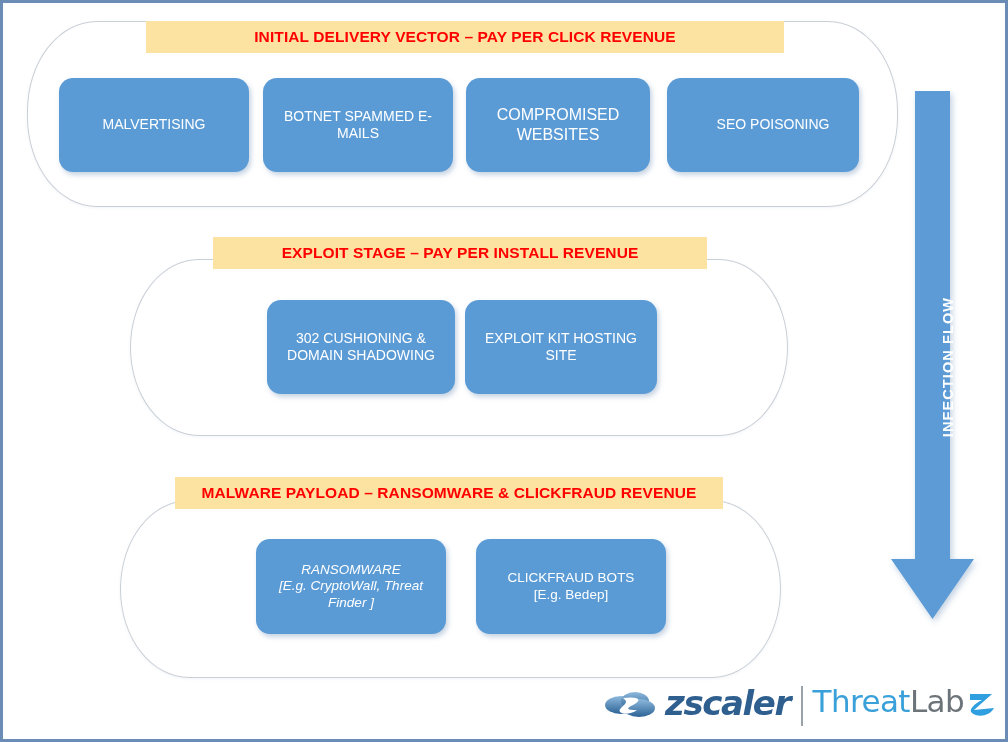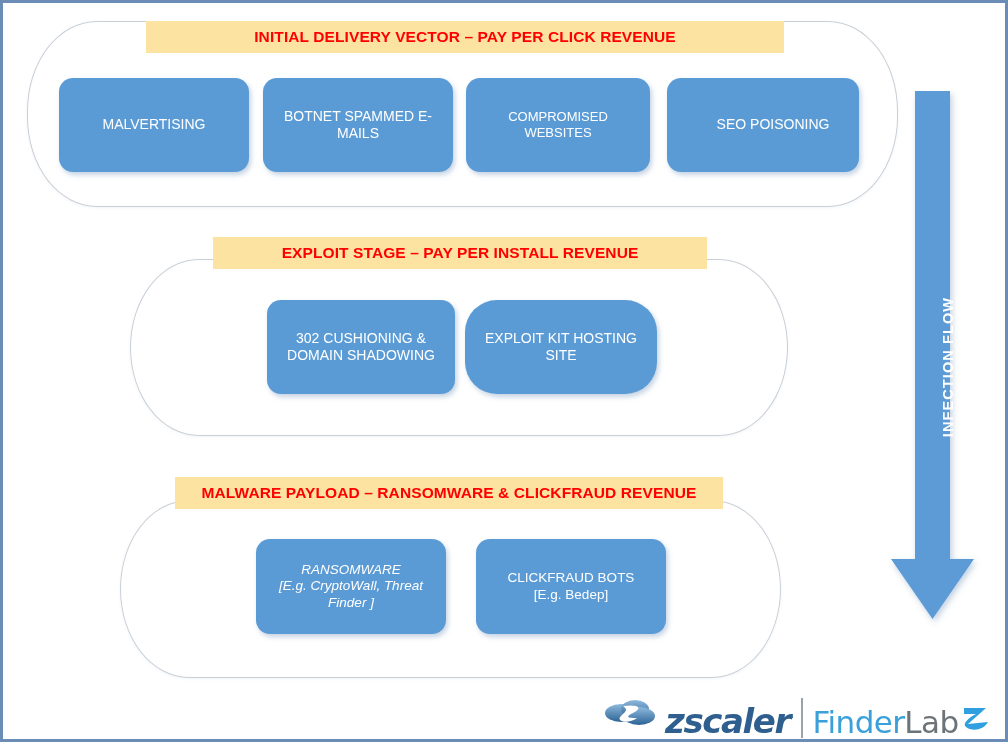--- a/index.html
+++ b/index.html
@@ -95,21 +95,21 @@
   }
 
   
   #logo {
     position: absolute;
     left: 600px;
     top: 683px;
     width: 390px;
     height: 52px;
     display: flex;
-    align-items: flex-end;
+    align-items: flex-start;
   }
   #logo .logo-cloud { flex: 0 0 auto; margin-right: 2px; }
   #logo .logo-zscaler {
     font-family: "DejaVu Sans", sans-serif;
     font-size: 34px;
     font-weight: bold;
     font-style: italic;
     color: #2e5f8f;
     letter-spacing: -1.4px;
     line-height: 1;
@@ -155,39 +155,39 @@
   </div>
 
   <div class="node" style="left:56px; top:75px; width:190px; height:94px; font-size:14px;">
     <span class="node-label">MALVERTISING</span>
   </div>
 
   <div class="node" style="left:260px; top:75px; width:190px; height:94px; font-size:14px;">
     <span class="node-label">BOTNET SPAMMED E-MAILS</span>
   </div>
 
-  <div class="node" style="left:463px; top:75px; width:184px; height:94px; font-size:13px;">
+  <div class="node" style="left:463px; top:75px; width:184px; height:94px; font-size:16px;">
     <span class="node-label">COMPROMISED WEBSITES</span>
   </div>
 
   <div class="node" style="left:664px; top:75px; width:192px; height:94px; font-size:14px;padding-left:30px;">
     <span class="node-label">SEO POISONING</span>
   </div>
 
   <div class="group-outline" style="left:127px; top:256px; width:658px; height:177px;"></div>
 
   <div class="section-header" style="left:210px; top:234px; width:494px; height:32px; font-size:15.5px;">
     <span>EXPLOIT STAGE – PAY PER INSTALL REVENUE</span>
   </div>
 
   <div class="node" style="left:264px; top:297px; width:188px; height:94px; font-size:14px;">
     <span class="node-label">302 CUSHIONING &amp; DOMAIN SHADOWING</span>
   </div>
 
-  <div class="node" style="left:462px; top:297px; width:192px; height:94px; font-size:14px;border-radius:32px;">
+  <div class="node" style="left:462px; top:297px; width:192px; height:94px; font-size:14px;">
     <span class="node-label">EXPLOIT KIT HOSTING SITE</span>
   </div>
 
   <div class="group-outline" style="left:117px; top:497px; width:661px; height:178px;"></div>
 
   <div class="section-header" style="left:172px; top:474px; width:548px; height:32px; font-size:15.5px;">
     <span>MALWARE PAYLOAD – RANSOMWARE &amp; CLICKFRAUD REVENUE</span>
   </div>
 
   <div class="node" style="left:253px; top:536px; width:190px; height:95px; font-size:13.5px;font-style:italic;">
@@ -225,21 +225,21 @@
         </defs>
         <ellipse cx="18" cy="19" rx="16" ry="9" fill="url(#cg)"></ellipse>
         <ellipse cx="32" cy="15" rx="14" ry="9" fill="url(#cg)"></ellipse>
         <ellipse cx="36" cy="22" rx="16" ry="9" fill="url(#cg)"></ellipse>
         <path d="M 20 12 C 36 10, 40 14, 30 19 C 24 22, 22 24, 34 24
                  C 26 30, 12 28, 18 22 C 22 18, 26 16, 20 12 Z" fill="#ffffff"></path>
       </svg>
     </span>
     <span class="logo-zscaler"><span>zscaler</span><span class="logo-reg">·</span></span>
     <span class="logo-divider"></span>
-    <span class="logo-threat">Finder</span>
+    <span class="logo-threat">Threat</span>
       <span class="logo-lab">Lab</span>
       <span style="display:inline-block;">
       <svg width="34" height="34" viewBox="0 0 34 34">
         <path d="M 6 8 L 28 8 L 10 24 L 30 22 C 26 30, 14 32, 8 27
                  C 4 24, 10 18, 18 14 L 6 14 Z" fill="#2f9fe0"></path>
       </svg>
     </span>
   </div>
 
 </div>

